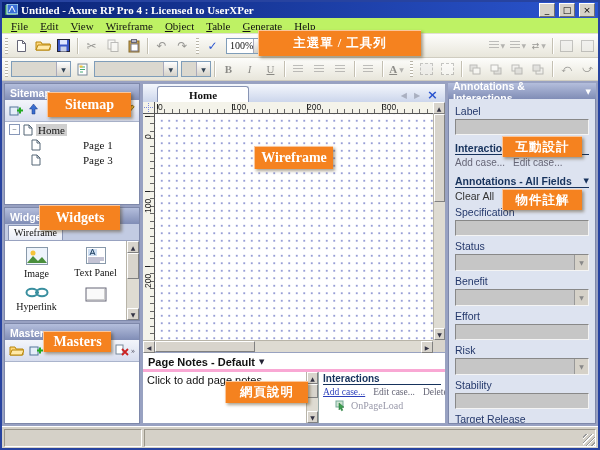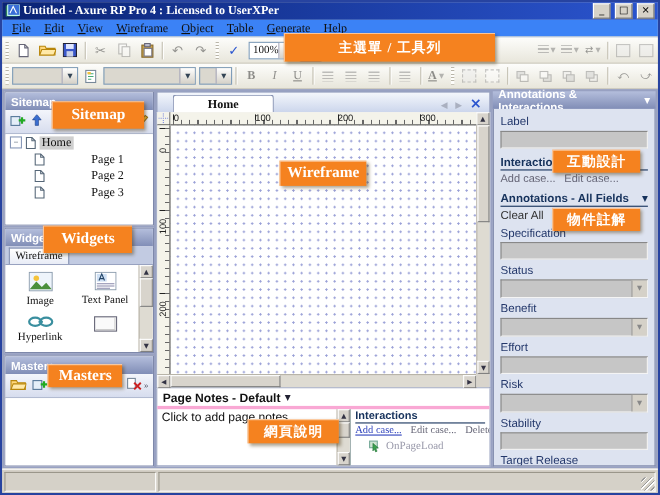--- a/index.html
+++ b/index.html
@@ -8,21 +8,21 @@
     background:#d6d2c8;border:2px solid #2743a0;box-sizing:border-box;}
   
   .titlebar{height:16px;flex:0 0 16px;background:linear-gradient(90deg,#0a2374,#2b55cf);
     color:#fff;display:flex;align-items:center;padding:0 3px;gap:3px;}
   .titlebar .ttl{font-weight:bold;font-size:11px;white-space:nowrap;overflow:hidden;flex:1;}
   .appicon{width:13px;height:12px;flex:0 0 13px;}
   .winbtn{width:14px;height:12px;background:#d6d2c8;border:1px solid;border-color:#fff #6f6f6f #6f6f6f #fff;
     display:flex;align-items:center;justify-content:center;font-size:9px;line-height:8px;color:#000;
     font-family:"DejaVu Sans",sans-serif;margin-left:1px;}
   
-  .menubar{height:15px;flex:0 0 15px;background:#3b82f6;display:flex;align-items:center;
+  .menubar{height:15px;flex:0 0 15px;background:#bef264;display:flex;align-items:center;
     padding-left:3px;border-bottom:1px solid #e2dfd4;}
   .menu-item{padding:0 6px;font-size:11px;}
   .menu-item::first-letter{text-decoration:underline;}
   
   .toolbar{display:flex;align-items:center;background:linear-gradient(#fdfdfb,#e8e6db);
     border-bottom:1px solid #cfccc0;}
   .tb1{height:23px;flex:0 0 23px;}
   .tb2{height:22px;flex:0 0 22px;}
   .tbtn{height:19px;min-width:19px;display:flex;align-items:center;justify-content:center;margin:0 1px;}
   .tbtn.active{border:1px solid #316ac5;background:#cfdcf3;border-radius:2px;}
@@ -388,27 +388,20 @@
                 <path d="M6 1v3h3" fill="none" stroke="#567"></path>
               </svg>
             <span class="tlabel sel">Home</span>
           </div>
           <div class="trow child">
             <svg width="10" height="12">
                 <path d="M1 1h5l3 3v7H1z" fill="#fff" stroke="#567"></path>
                 <path d="M6 1v3h3" fill="none" stroke="#567"></path>
               </svg>
             <span class="tlabel">Page 1</span>
-          </div>
-          <div class="trow child">
-            <svg width="10" height="12">
-                <path d="M1 1h5l3 3v7H1z" fill="#fff" stroke="#567"></path>
-                <path d="M6 1v3h3" fill="none" stroke="#567"></path>
-              </svg>
-            <span class="tlabel">Page 2</span>
           </div>
           <div class="trow child">
             <svg width="10" height="12">
                 <path d="M1 1h5l3 3v7H1z" fill="#fff" stroke="#567"></path>
                 <path d="M6 1v3h3" fill="none" stroke="#567"></path>
               </svg>
             <span class="tlabel">Page 3</span>
           </div>
         </div>
       </div>
@@ -616,20 +609,20 @@
   </div>
 
   <div class="statusbar">
     <div class="scell a"></div>
     <div class="scell b">
       <span class="gripper"></span>
     </div>
   </div>
 </div>
 
-<div class="callout cjk" style="left:258px;top:30px;width:192px;height:26px;">主選單 / 工具列</div>
+<div class="callout cjk" style="left:258px;top:30px;width:163px;height:26px;">主選單 / 工具列</div>
 <div class="callout en" style="left:47px;top:92px;width:84px;height:25px;">Sitemap</div>
 <div class="callout en" style="left:39px;top:205px;width:81px;height:25px;">Widgets</div>
 <div class="callout en" style="left:254px;top:146px;width:79px;height:23px;">Wireframe</div>
 <div class="callout en" style="left:43px;top:331px;width:68px;height:21px;">Masters</div>
 <div class="callout cjk" style="left:225px;top:381px;width:83px;height:22px;">網頁說明</div>
 <div class="callout cjk" style="left:502px;top:136px;width:80px;height:21px;">互動設計</div>
 <div class="callout cjk" style="left:502px;top:189px;width:80px;height:21px;">物件註解</div>
 
 </body></html>

